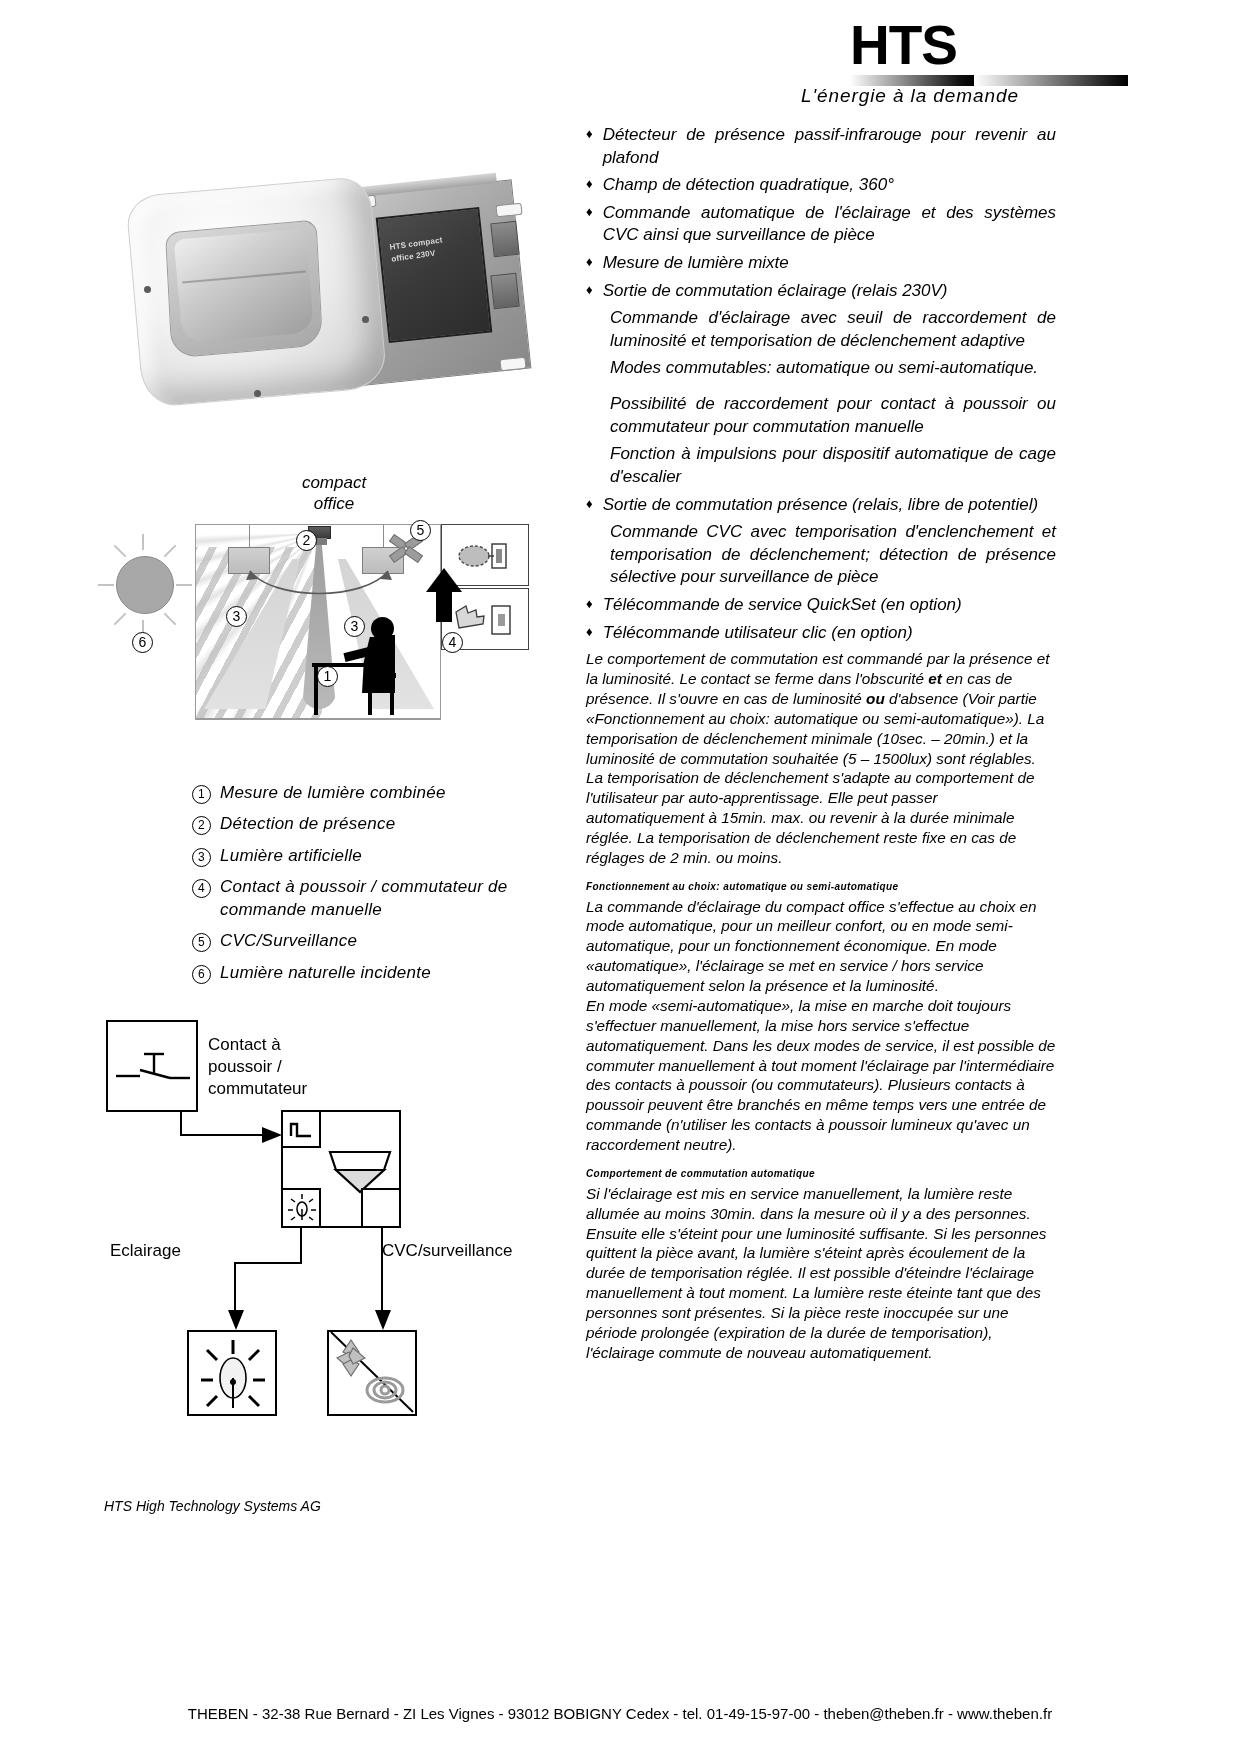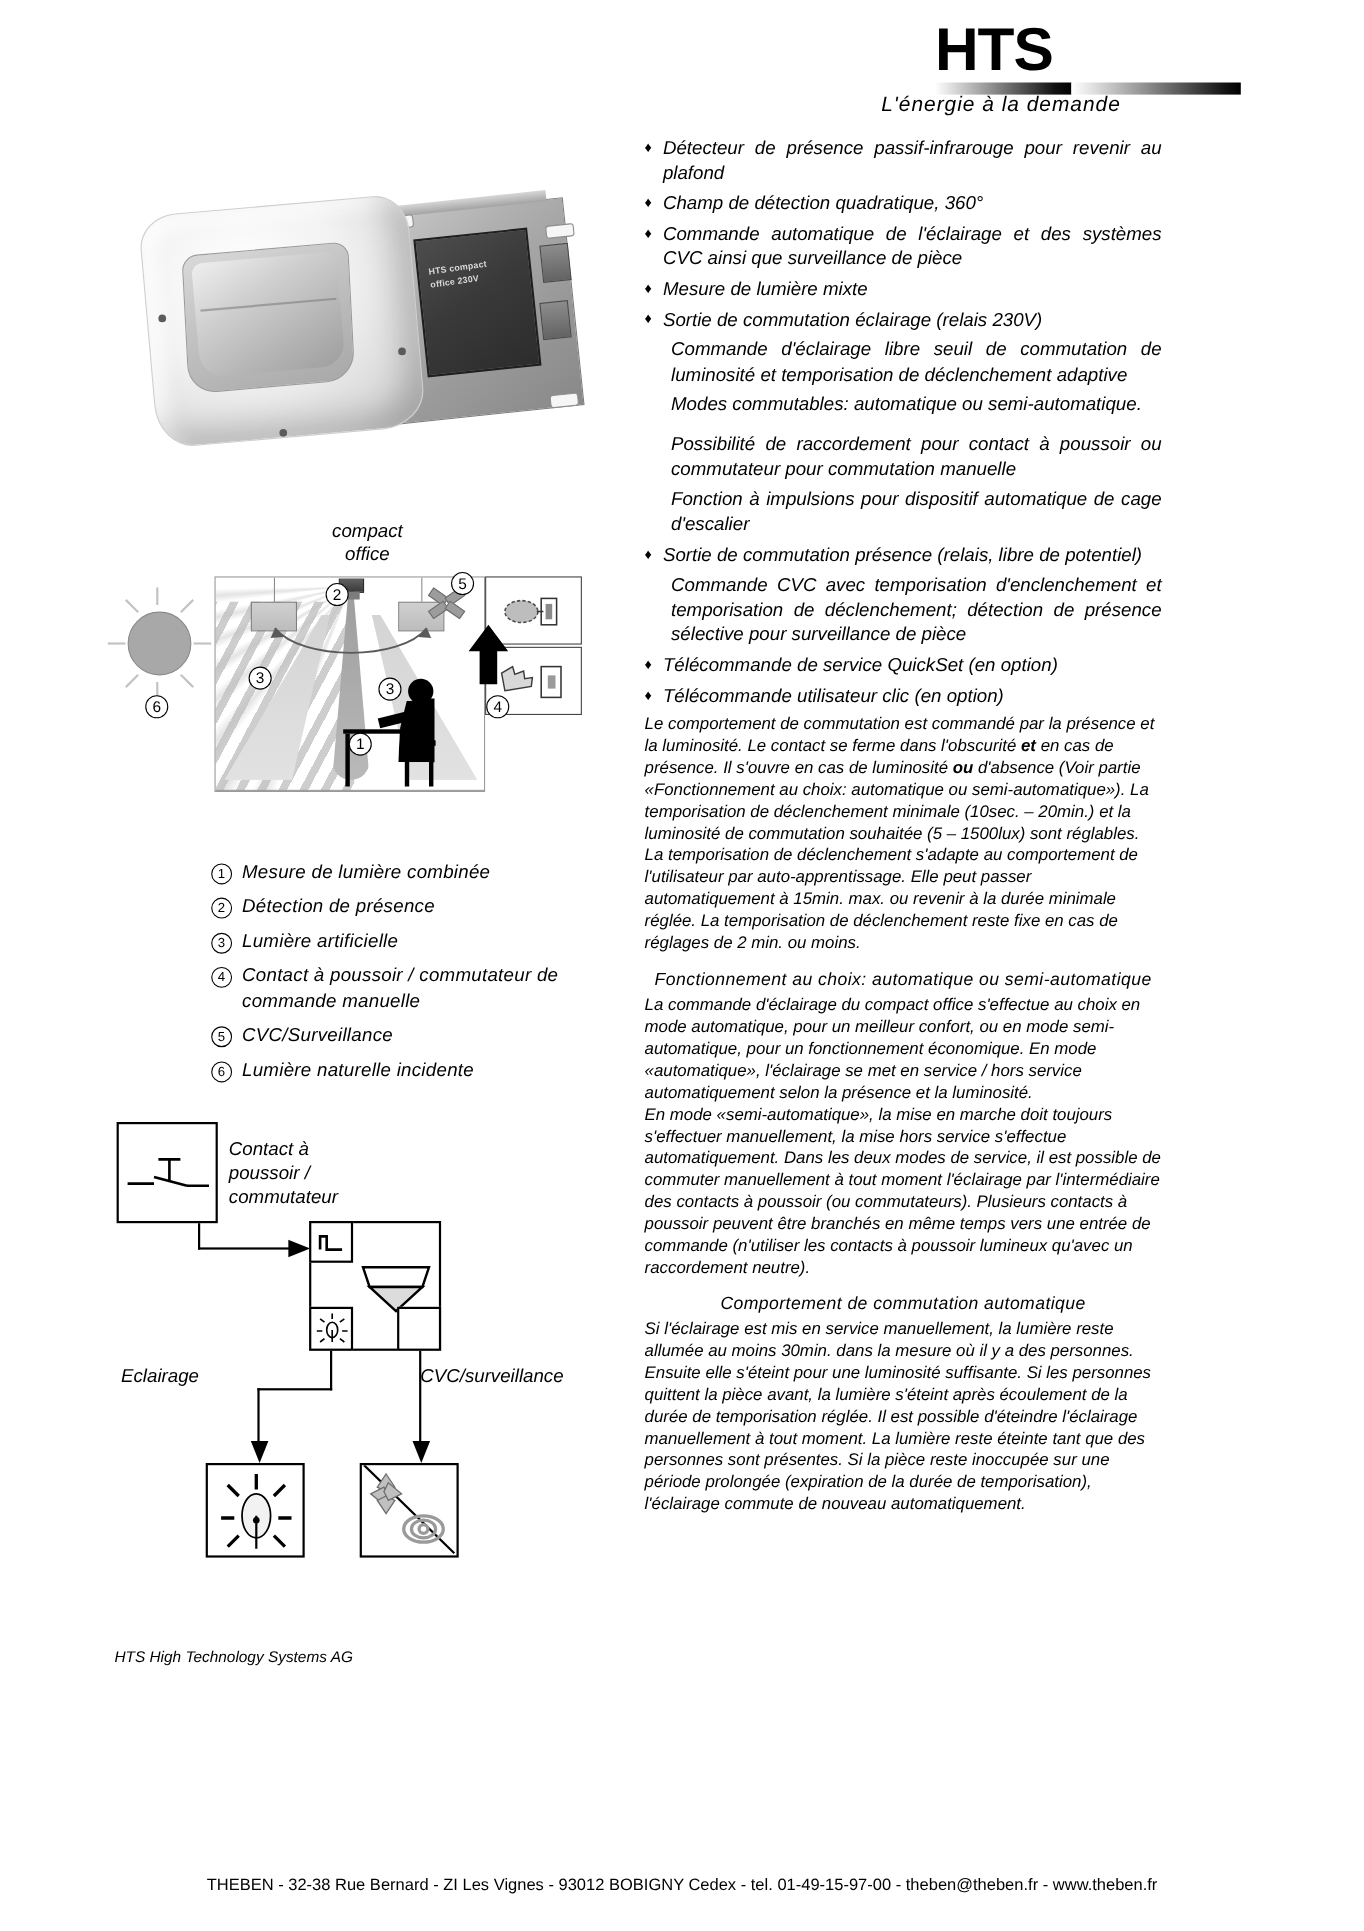--- a/index.html
+++ b/index.html
@@ -204,21 +204,21 @@
     flex:0 0 auto; width:19px; height:19px; line-height:17px; text-align:center;
     border:1.3px solid #000; border-radius:50%; font-size:12px; font-style:normal;
     margin-top:3px;
   }
   .legend ul { margin:0; padding:0; }
 
   
   .wiring { position:relative; width:450px; height:390px; margin-top:28px; }
   .w-box { position:absolute; border:2px solid #000; background:#fff; }
   .w-line { position:absolute; background:#000; }
-  .w-label { position:absolute; font-style:italic; font-size:17px; line-height:1.3; }
+  .w-label { position:absolute; font-size:17px; line-height:1.3; }
 
   .footer-left {
     position:absolute; left:104px; top:1498px;
     font-style:italic; font-size:14px;
   }
   .footer-bottom {
     position:absolute; left:0; top:1705px; width:1240px; text-align:center;
     font-size:15px;
   }
 
@@ -235,22 +235,22 @@
   .sub-para {
     font-style:italic; font-size:17px; line-height:1.33;
     margin:5px 0 5px 24px; text-align:justify;
   }
   .sec-head2 { font-size:21px; font-weight:bold; margin-top:12px; }
   .body-para {
     font-style:italic; font-size:15.3px; line-height:1.30;
     margin-top:3px; text-align:left;
   }
   .sub-head {
-    font-style:italic; font-weight:normal; font-size:16px;
-    line-height:1.28; margin-top:13px; letter-spacing:.4px;text-align:center;
+    font-style:italic; font-weight:bold; font-size:10px;
+    line-height:1.28; margin-top:13px; letter-spacing:.4px;
   }
 </style>
 </head>
 <body>
 
 <div class="logo-block">
   <div class="logo-text">HTS</div>
   <div class="logo-bar">
     <div class="seg1"></div>
       <div class="seg2"></div>
@@ -508,21 +508,21 @@
     </li>
     <li>
       <span class="bull">♦</span>
       <span>Mesure de lumière mixte</span>
     </li>
     <li>
       <span class="bull">♦</span>
       <span>Sortie de commutation éclairage (relais 230V)</span>
     </li>
   </ul>
-  <div class="sub-para">Commande d'éclairage libre seuil de commutation de luminosité et temporisation de déclenchement adaptive</div>
+  <div class="sub-para">Commande d'éclairage avec seuil de raccordement de luminosité et temporisation de déclenchement adaptive</div>
   <div class="sub-para">Modes commutables: automatique ou semi-automatique.</div>
   <div class="sub-para" style="margin-top:13px;">Possibilité de raccordement pour contact à poussoir ou commutateur pour commutation manuelle</div>
   <div class="sub-para">Fonction à impulsions pour dispositif automatique de cage d'escalier</div>
 
   <ul class="feat" style="margin-top:4px;">
     <li>
       <span class="bull">♦</span>
       <span>Sortie de commutation présence (relais, libre de potentiel)</span>
     </li>
   </ul>

